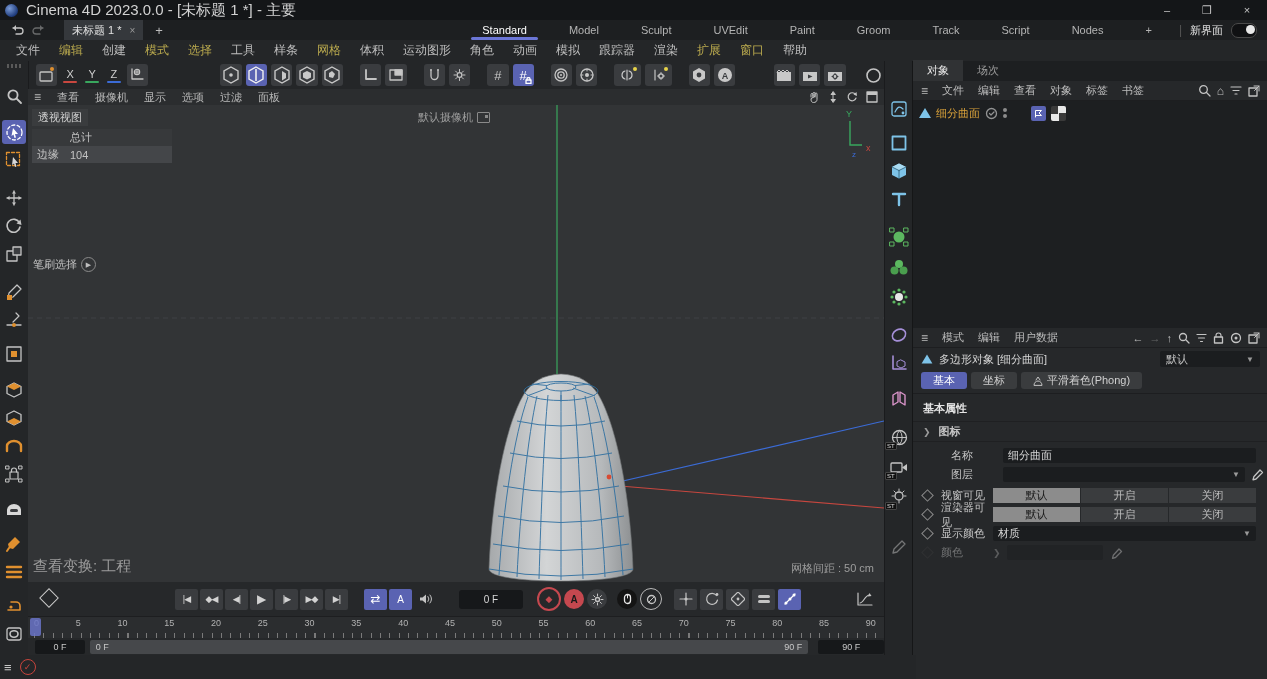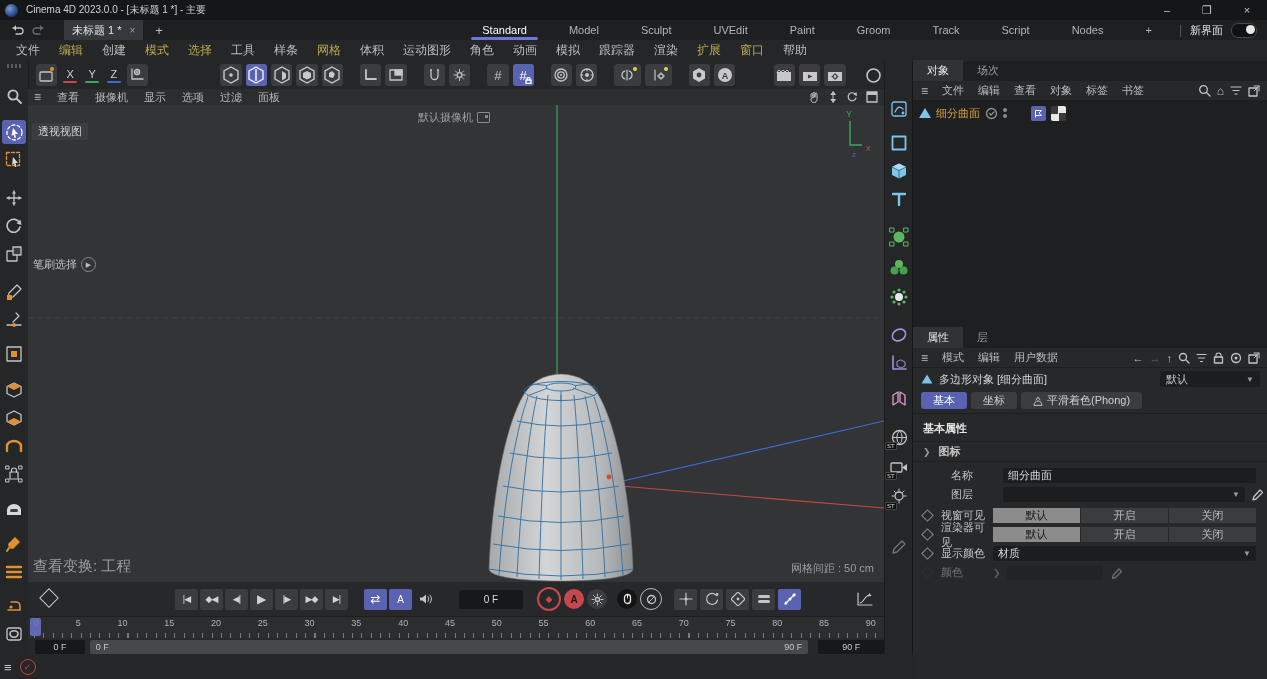--- a/index.html
+++ b/index.html
@@ -5,21 +5,21 @@
   html,body{margin:0;padding:0;background:#000;}
   #app{position:relative;width:1267px;height:679px;background:#242628;overflow:hidden;
        font-family:"Liberation Sans","DejaVu Sans",sans-serif;color:#c6c6c6;font-size:12px;
        -webkit-font-smoothing:antialiased;}
   .abs{position:absolute}
   .btn{background:#3a3c3f;border-radius:3px;display:flex;align-items:center;justify-content:center;color:#c9c9c9}
   .isvg{stroke:#c4c4c4;fill:none;stroke-width:1.3;stroke-linecap:round;stroke-linejoin:round;display:block}
   
   #titlebar{left:0;top:0;width:1267px;height:20px;background:#141618;display:flex;align-items:center;}
   #titlebar .logo{width:13px;height:13px;border-radius:50%;background:radial-gradient(circle at 35% 35%,#7a9bd6,#1d3a7a 70%);margin:0 8px 0 5px;}
-  #titlebar .t{font-size:10px;color:#d2d2d2;}
+  #titlebar .t{font-size:15px;color:#d2d2d2;}
   .wctrl{display:flex;margin-left:auto;height:100%;}
   .wctrl div{width:40px;height:100%;display:flex;align-items:center;justify-content:center;color:#c4c4c4;font-size:11px;}
   
   #tabrow{left:0;top:20px;width:1267px;height:20px;background:#1d1f21;display:flex;align-items:center;border-bottom:1px solid #17181a;}
   .undoredo{width:22px;height:16px;display:flex;align-items:center;justify-content:center}
   .doctab{height:20px;background:#35383c;display:flex;align-items:center;padding:0 8px;margin-left:14px;color:#e2e2e2;font-size:11px;gap:8px;}
   .doctab .x{color:#9a9a9a;font-size:10px}
   .addtab{margin-left:12px;color:#bdbdbd;font-size:13px}
   .laytabs{display:flex;align-items:center;gap:0;margin-left:auto;height:100%;}
   .laytab{padding:0 21px;height:100%;display:flex;align-items:center;color:#b4b4b4;font-size:11px;position:relative}
@@ -42,21 +42,21 @@
   .purple{background:#5a63b2!important;}
   
   #lefttools{left:0;top:61px;width:28px;height:594px;background:#242628;display:flex;flex-direction:column;align-items:center;border-right:1px solid #1a1b1d;}
   .tool{width:24px;height:24px;border-radius:3px;display:flex;align-items:center;justify-content:center;margin-top:4px;}
   .dots{width:14px;height:4px;margin-top:3px;background:repeating-linear-gradient(to right,#5a5a5a 0 2px,transparent 2px 4px);}
   
   #viewport{left:28px;top:89px;width:856px;height:493px;background:#323436;}
   .vp-menu{height:16px;background:#2b2d2f;display:flex;align-items:center;font-size:11px;color:#b8b8b8;padding:0 6px;gap:16px;}
   .vp-menu .sp{margin-left:auto;display:flex;gap:8px;align-items:center;}
   .vp-canvas{position:relative;width:856px;height:477px;overflow:hidden;}
-  .vlabel{position:absolute;left:4px;top:18px;background:#3a3c3e;padding:1px 6px;font-size:11px;color:#cfcfcf;}
+  .vlabel{position:absolute;left:4px;top:4px;background:#3a3c3e;padding:1px 6px;font-size:11px;color:#cfcfcf;}
   .camlabel{position:absolute;left:390px;top:5px;font-size:11px;color:#9d9d9d;display:flex;gap:4px;align-items:center;}
   .camico{width:11px;height:9px;border:1px solid #8a8a8a;border-radius:1px;position:relative}
   .camico::after{content:"";position:absolute;right:1px;top:2px;width:3px;height:3px;background:#8a8a8a;}
   .stats{position:absolute;left:4px;top:24px;width:140px;font-size:11px;color:#c2c2c2;background:rgba(62,64,67,.45);}
   .stats .hrow,.stats .drow{display:flex;height:17px;align-items:center;}
   .stats .c1{width:33px;padding-left:5px;}
   .stats .c2{width:46px;text-align:left;}
   .stats .drow{background:rgba(80,82,86,.55);}
   .brush{position:absolute;left:5px;top:152px;font-size:11px;color:#c2c2c2;display:flex;align-items:center;gap:4px;}
   .brush .play{width:13px;height:13px;border:1px solid #8a8a8a;border-radius:50%;display:flex;align-items:center;justify-content:center;font-size:7px;color:#bdbdbd;}
@@ -544,20 +544,30 @@
           <text x="818" y="12" fill="#39a75e" font-size="9" font-family="Liberation Sans,sans-serif">Y</text>
           <text x="838" y="46" fill="#c8473f" font-size="9" font-family="Liberation Sans,sans-serif">x</text>
           <text x="824" y="52" fill="#3b6bd6" font-size="8" font-family="Liberation Sans,sans-serif">z</text>
         </g>
       </svg>
       <div class="vlabel">透视视图</div>
       <div class="camlabel">
         <span>默认摄像机</span>
         <span class="camico"></span>
       </div>
+      <div class="stats">
+        <div class="hrow">
+            <span class="c1"></span>
+            <span class="c2">总计</span>
+          </div>
+        <div class="drow">
+            <span class="c1">边缘</span>
+            <span class="c2">104</span>
+          </div>
+      </div>
       <div class="brush">
         <span>笔刷选择</span>
         <span class="play">▶</span>
       </div>
       <div class="vpinfol">查看变换: 工程</div>
       <div class="vpinfor">网格间距 : 50 cm</div>
     </div>
   </div>
 
   <div id="rightstrip" class="abs">
@@ -705,24 +715,20 @@
           <svg class="isvg" width="9" height="9" style="stroke:#fff">
               <path d="M1.5 8V1.5h6L5 4l2.5 2.5h-6" stroke-width="1"></path>
             </svg>
         </span>
         <span class="tagchk"></span>
       </div>
       <div class="omempty"></div>
     </div>
 
     <div>
-      <div class="ptabs">
-        <div class="ptab active">属性</div>
-        <div class="ptab">层</div>
-      </div>
       <div class="pmenu">
         <span style="font-size:12px">≡</span>
         <span>模式</span>
         <span>编辑</span>
         <span>用户数据</span>
         <span class="right" style="font-size:11px">
           <span>←</span>
           <span style="opacity:.4">→</span>
           <span>↑</span>
           <svg class="isvg" width="12" height="12">

